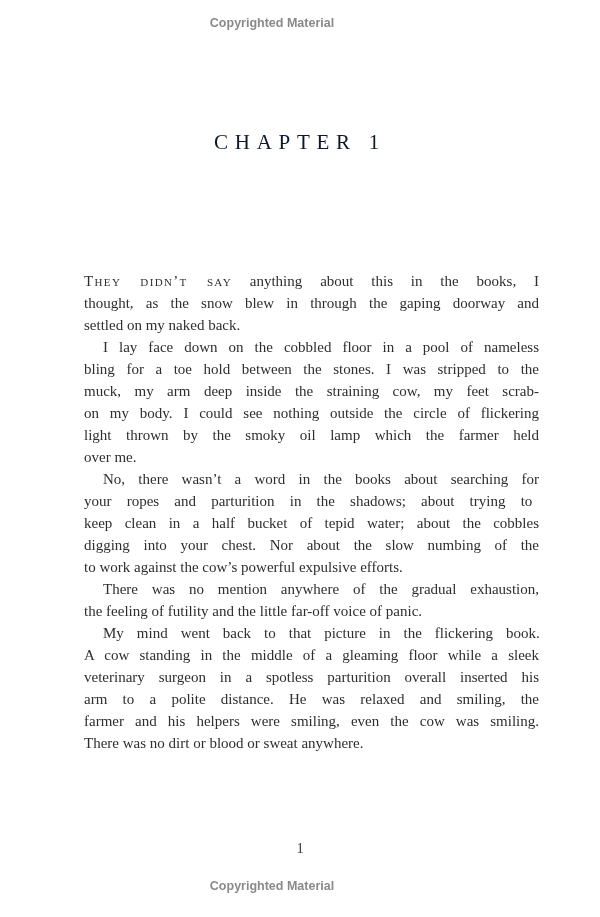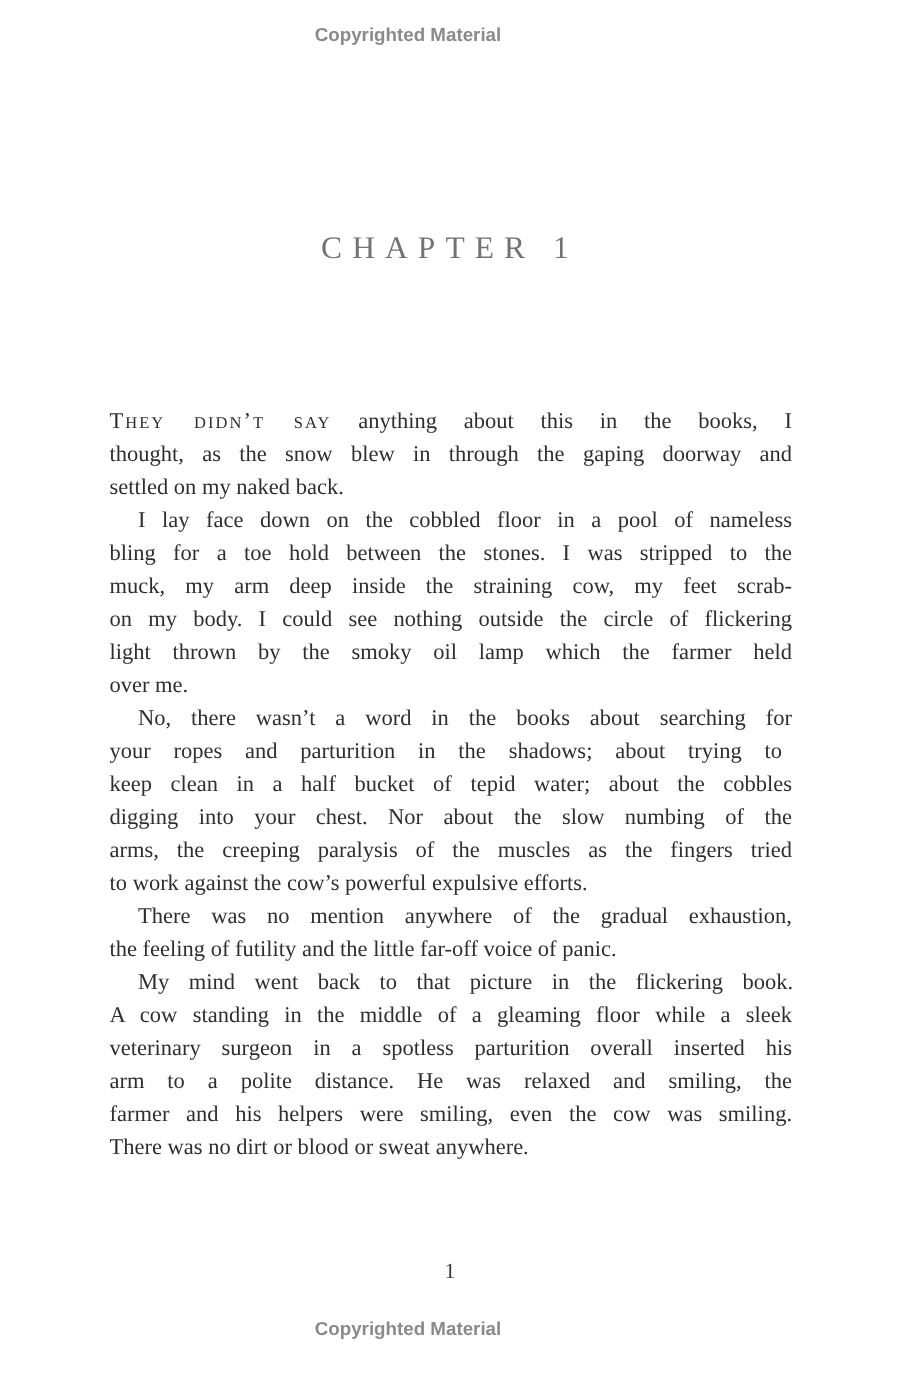--- a/index.html
+++ b/index.html
@@ -14,40 +14,41 @@
     position: absolute; left: 0; width: 544px;
     text-align: center;
     font-family: "Liberation Sans", sans-serif;
     font-weight: bold;
     font-size: 12.5px;
     color: #8a8a8a;
   }
   .copy-top { top: 16px; }
   .copy-bottom { top: 879px; }
   .chapter-heading {
-    position: absolute; top: 153px; left: 0; width: 600px;
+    position: absolute; top: 130px; left: 0; width: 600px;
     text-align: center;
     font-family: "Liberation Serif", serif;
     font-size: 21px;
     font-weight: normal;
-    color: #737373;
+    color: #0f172a;
     letter-spacing: 0.32em;
     margin: 0;
   }
   .body-text {
     position: absolute; top: 270px; left: 73px; width: 455px;
     font-size: 15px;
     line-height: 22px;
     color: #2e2e2e;
   }
   .paragraph { margin: 0; padding: 0; }
   .line {
     white-space: nowrap;
     height: 22px;
     overflow: visible;
+    margin-left: 11px;
   }
   .line.indent { padding-left: 19px; }
   .sc {
     font-variant: small-caps;
     letter-spacing: 0.09em;
   }
   .page-number {
     position: absolute; top: 840px; left: 0; width: 600px;
     text-align: center;
     font-family: "Liberation Serif", serif;
@@ -74,21 +75,20 @@
     <div class="line" style="word-spacing: 9.69063px;"><span class="m">muck, my arm deep inside the straining cow, my feet scrab-</span></div>
     <div class="line" style="word-spacing: 7.06676px;"><span class="m">on my body. I could see nothing outside the circle of flickering</span></div>
     <div class="line" style="word-spacing: 10.7562px;"><span class="m">light thrown by the smoky oil lamp which the farmer held</span></div>
     <div class="line end"><span class="m">over me.</span></div>
   </div>
   <div class="paragraph">
     <div class="line indent" style="word-spacing: 9.51094px;"><span class="m">No, there wasn’t a word in the books about searching for</span></div>
     <div class="line" style="word-spacing: 11.4392px;"><span class="m">your ropes and parturition in the shadows; about trying to</span></div>
     <div class="line" style="word-spacing: 8.6108px;"><span class="m">keep clean in a half bucket of tepid water; about the cobbles</span></div>
     <div class="line" style="word-spacing: 9.87813px;"><span class="m">digging into your chest. Nor about the slow numbing of the</span></div>
-    <div class="line" style="word-spacing: 8.22031px;"><span class="m">arms, the creeping paralysis of the muscles as the fingers tried</span></div>
     <div class="line end"><span class="m">to work against the cow’s powerful expulsive efforts.</span></div>
   </div>
   <div class="paragraph">
     <div class="line indent" style="word-spacing: 10.0859px;"><span class="m">There was no mention anywhere of the gradual exhaustion,</span></div>
     <div class="line end"><span class="m">the feeling of futility and the little far-off voice of panic.</span></div>
   </div>
   <div class="paragraph">
     <div class="line indent" style="word-spacing: 9.23125px;"><span class="m">My mind went back to that picture in the flickering book.</span></div>
     <div class="line" style="word-spacing: 6.46484px;"><span class="m">A cow standing in the middle of a gleaming floor while a sleek</span></div>
     <div class="line" style="word-spacing: 10.1484px;"><span class="m">veterinary surgeon in a spotless parturition overall inserted his</span></div>

